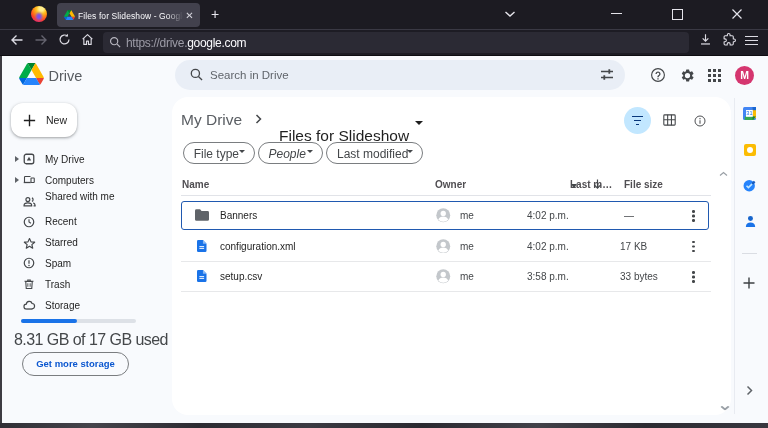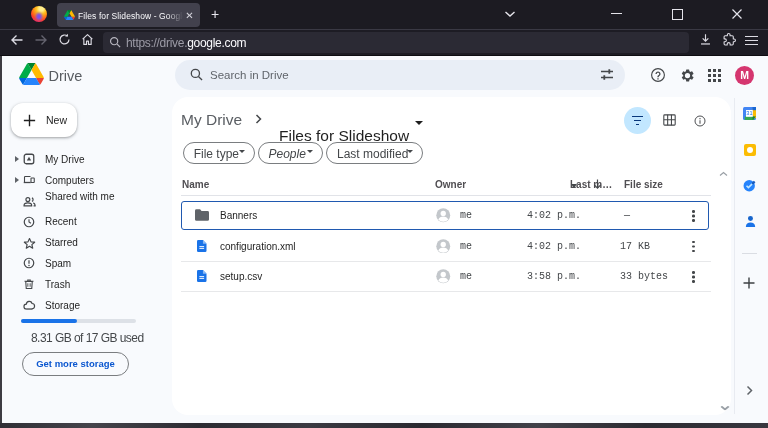--- a/index.html
+++ b/index.html
@@ -26,32 +26,32 @@
   #searchtxt{left:210px;top:12.5px;font-size:11.5px;color:#60656b;}
   #avatar{left:735px;top:9.5px;width:19px;height:19px;border-radius:50%;background:#d5366f;color:#fff;font-size:10.5px;font-weight:bold;text-align:center;line-height:19px;}
   
   #newbtn{left:11px;top:47px;width:66px;height:34px;background:#fff;border-radius:12px;box-shadow:0 1px 2px rgba(60,64,67,.3),0 1px 3px 1px rgba(60,64,67,.15);}
   #newbtn span{position:absolute;left:35px;top:11px;font-size:10.5px;color:#1f1f1f;}
   .sbitem{left:45px;font-size:10px;color:#1f1f1f;}
   .sbicon{left:23px;}
   .sbcaret{left:15px;width:0;height:0;border-left:4px solid #5f6368;border-top:3px solid transparent;border-bottom:3px solid transparent;}
   #track{left:21px;top:263px;width:115px;height:4px;border-radius:2px;background:#dde1e7;}
   #fill{left:21px;top:263px;width:56px;height:4px;border-radius:2px;background:#1a73e8;}
-  #used{left:31px;top:274.5px;font-size:12px;letter-spacing:-0.55px;color:#44474a;}
+  #used{left:14px;top:274.5px;font-size:16px;letter-spacing:-0.55px;color:#44474a;}
   #morebtn{left:22px;top:296px;width:105px;height:22px;border:1px solid #7a7d80;border-radius:12px;color:#0b57d0;font-size:9.5px;font-weight:bold;text-align:center;line-height:22px;}
   
   #card{left:172px;top:41px;width:559px;height:318px;background:#fff;border-radius:16px;}
   .bc{top:13.5px;font-size:15.5px;}
   .chip{position:absolute;top:44.5px;height:20px;border:1px solid #7a7d80;border-radius:11px;font-size:12px;color:#44474a;}
   .chip span{position:absolute;top:4.5px;}
   .hdr{top:82px;font-size:10px;font-weight:bold;color:#504e52;}
   #hline{left:9px;top:97.5px;width:530px;height:1px;background:#e1e3e8;}
   .row{position:absolute;left:0;width:538px;height:31px;}
   .cell{position:absolute;top:10px;font-size:10px;color:#1f1f1f;}
-  .grey{color:#44474a;font-family:Liberation Mono, monospace;}
+  .grey{color:#44474a;}
   #selrow{left:9.4px;top:103.5px;width:526px;height:27px;border:1.3px solid #2059b0;border-radius:3px;}
   .sep{position:absolute;left:9px;width:530px;height:1px;background:#e7e8ea;}
   .av{position:absolute;left:264px;top:8px;width:14.5px;height:14.5px;}
   .dots3{position:absolute;left:520px;top:10px;width:2.6px;height:2.6px;border-radius:50%;background:#44474a;box-shadow:0 4.5px #44474a,0 9px #44474a;}
   
   #paneline{left:733.5px;top:42px;width:1px;height:316px;background:#e8ebf1;}
   #pdivider{left:742px;top:196.5px;width:15px;height:1px;background:#dadde3;}
 </style>
 </head>
 <body>

